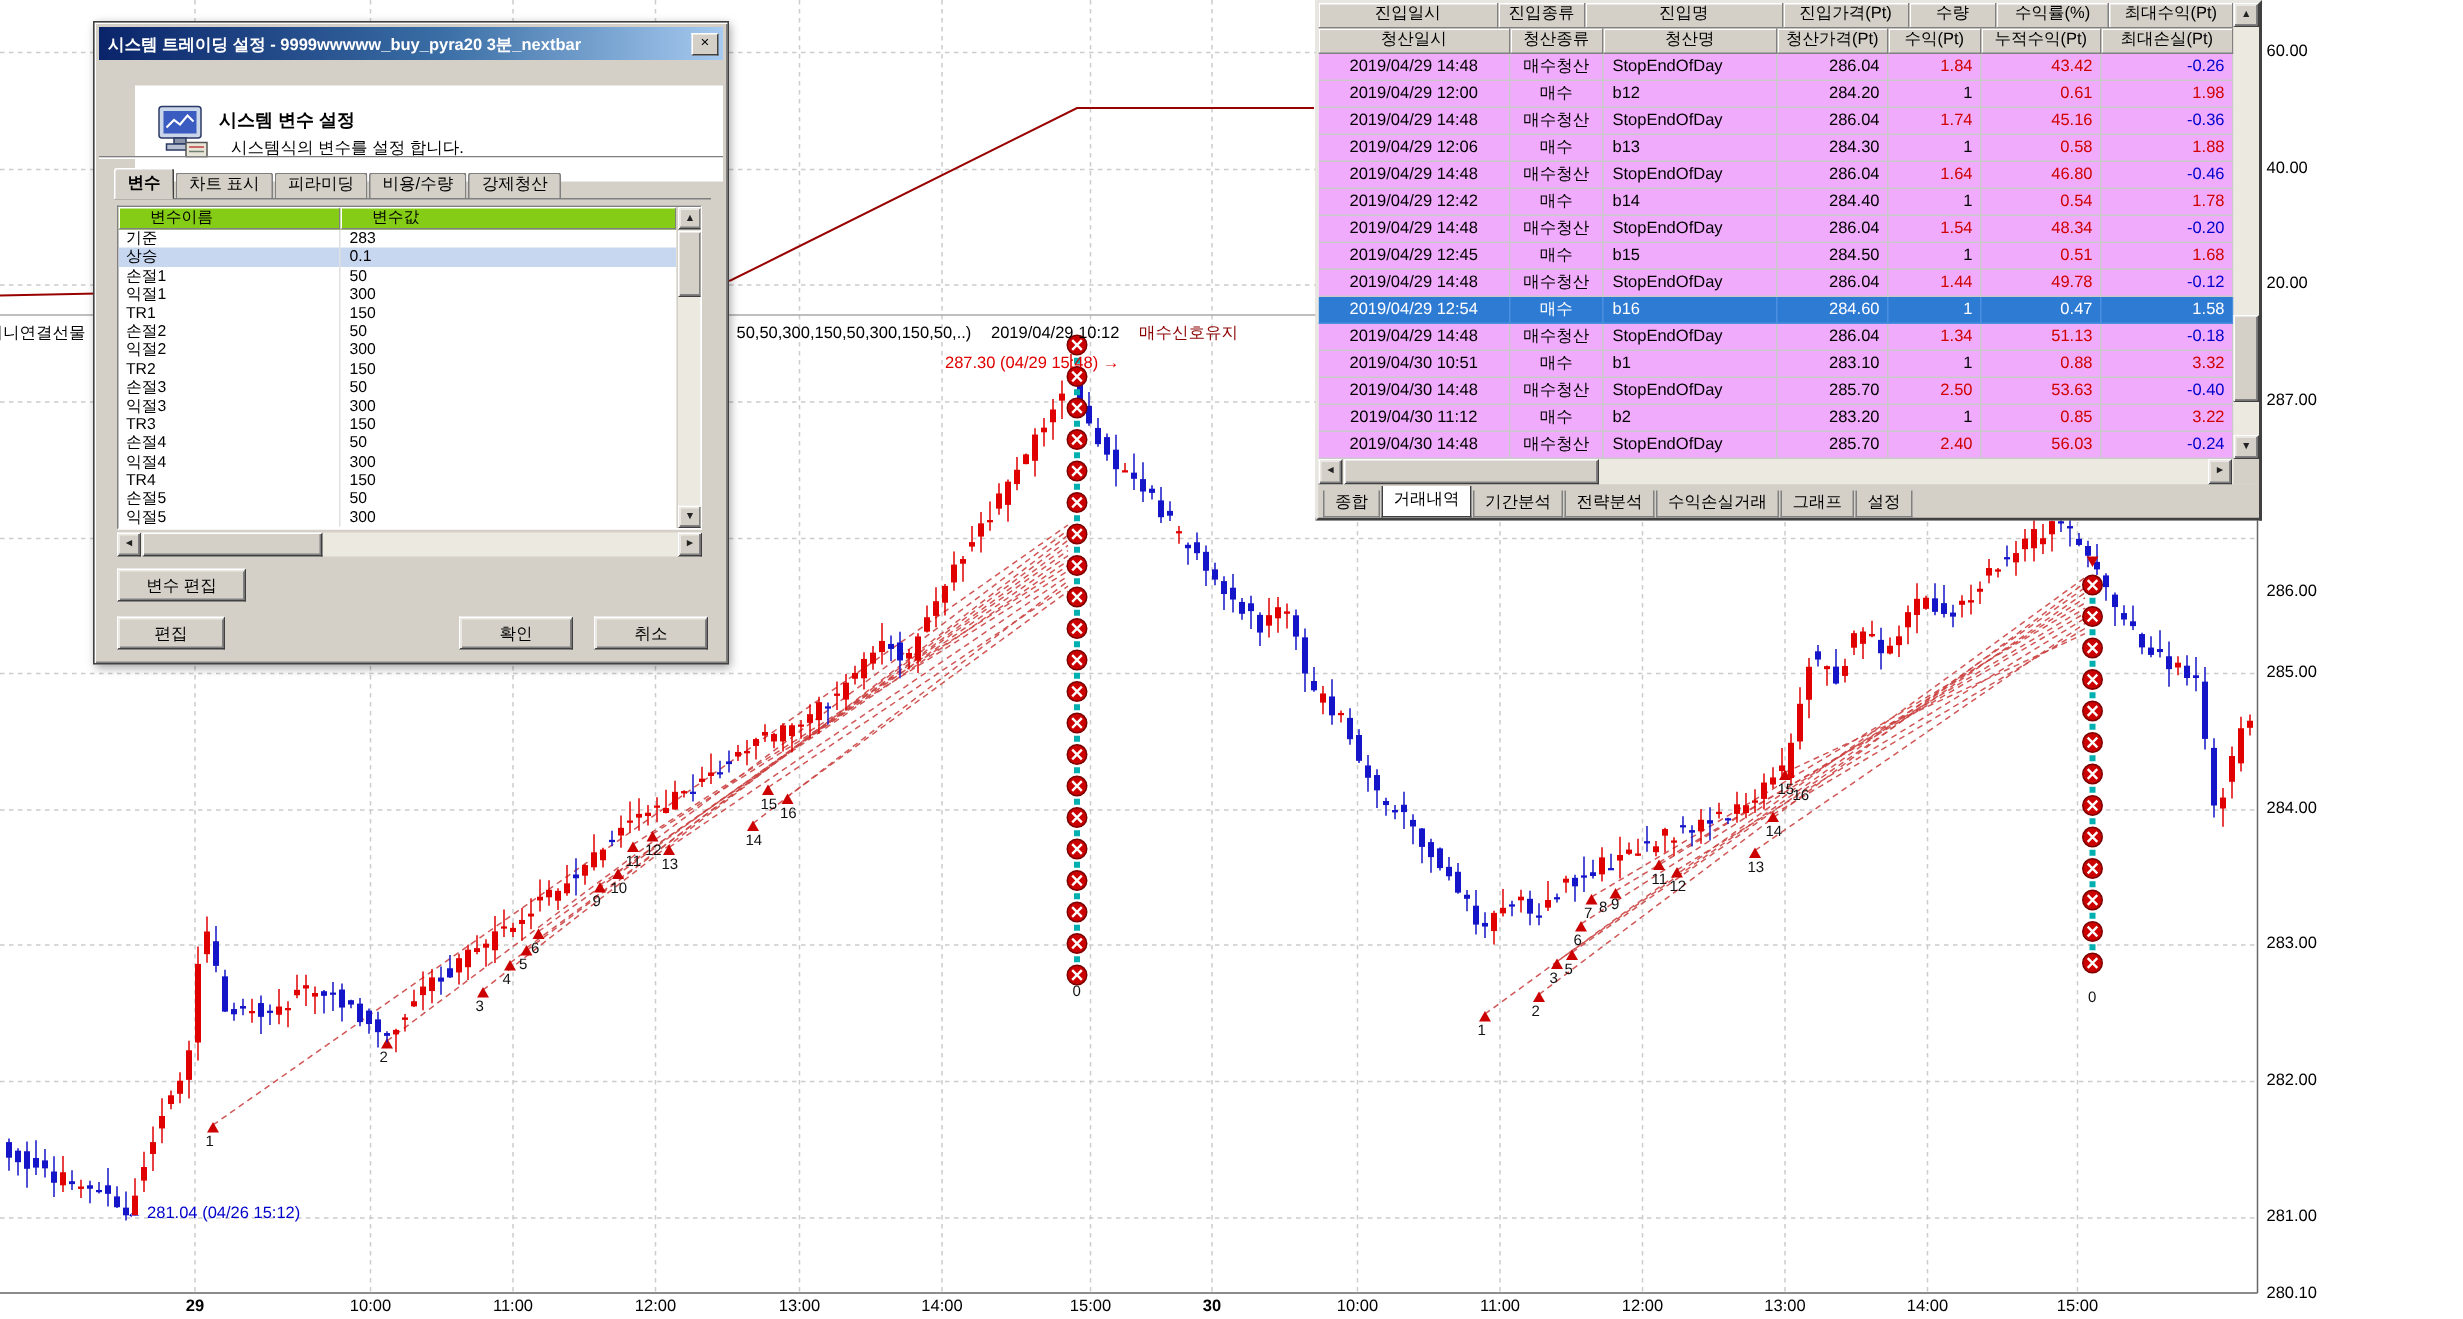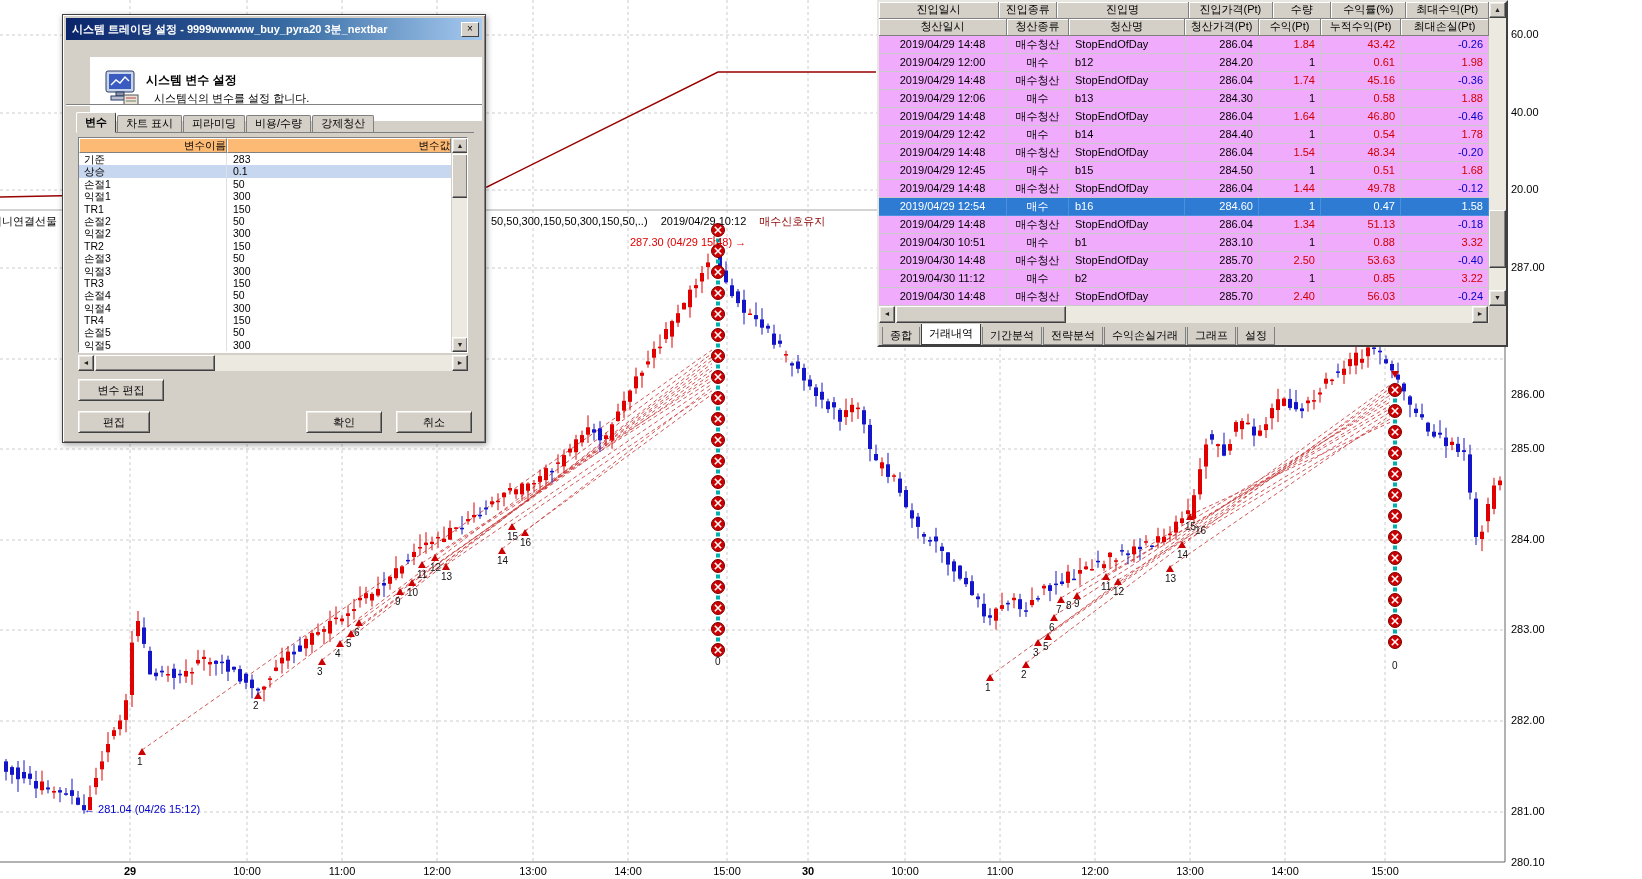--- a/index.html
+++ b/index.html
@@ -65,21 +65,21 @@
   .d-h-sub{position:absolute;left:64px;top:34px;font-size:11px;color:#000;}
   .d-icon{position:absolute;left:14px;top:12px;}
   .d-sep{position:absolute;left:3px;top:89px;right:3px;height:2px;border-top:1px solid #808080;border-bottom:1px solid #fff;}
   #dtabs{position:absolute;left:13px;top:97px;width:398px;height:21px;border-bottom:1px solid #808080;display:flex;align-items:flex-end;}
   .dtab{height:17px;line-height:15px;padding:0 8px;font-size:11px;background:#d4d0c8;border:1px solid #808080;border-bottom:none;
     border-top-left-radius:2px;border-top-right-radius:2px;margin-right:1px;}
   .dtab.active{height:21px;line-height:19px;background:#d4d0c8;border-color:#fff #404040 #d4d0c8 #fff;margin-bottom:-1px;border-bottom:1px solid #d4d0c8;font-weight:bold;}
   #vlist{position:absolute;left:15px;top:122px;width:390px;height:216px;background:#fff;
     border:1px solid;border-color:#808080 #fff #fff #808080;overflow:hidden;}
   .vhead{display:flex;height:15px;}
-  .vh{width:148px;background:#fdba74;border:1px solid;border-color:#fff #808080 #808080 #fff;font-size:10.5px;line-height:13px;padding-left:20px;text-align:right;}
+  .vh{width:148px;background:#84cc16;border:1px solid;border-color:#fff #808080 #808080 #fff;font-size:10.5px;line-height:13px;padding-left:20px;}
   .vh2{width:224px;}
   #vrows{position:absolute;left:0;top:15px;width:372px;height:199px;overflow:hidden;}
   .vrow{display:flex;height:12.4px;font-size:10.5px;line-height:12px;color:#000;}
   .vrow.sel{background:#c8d7f0;}
   .vn{width:148px;padding-left:5px;border-right:1px solid #e0e0e0;overflow:hidden;}
   .vv{width:224px;padding-left:6px;overflow:hidden;}
   #vlscroll{position:absolute;right:0;top:0;width:16px;height:214px;background:#ece9e0;border-left:1px solid #d4d0c8;}
   #dhscroll{position:absolute;left:15px;top:340px;width:390px;height:16px;background:#ece9e0;}
   .btn{position:absolute;background:#d4d0c8;border:1px solid;border-color:#fff #404040 #404040 #fff;
     box-shadow:inset 1px 1px 0 #ece9e3,inset -1px -1px 0 #808080;font-size:11px;color:#000;text-align:center;cursor:default;}

